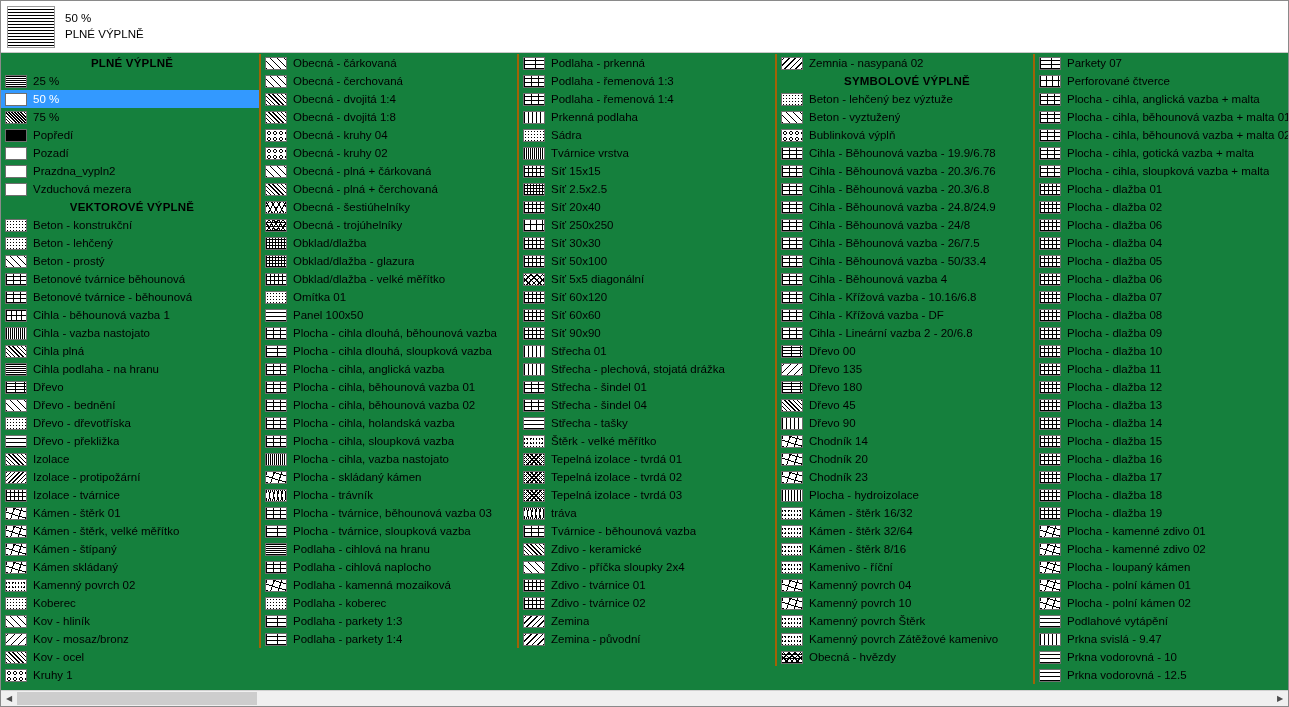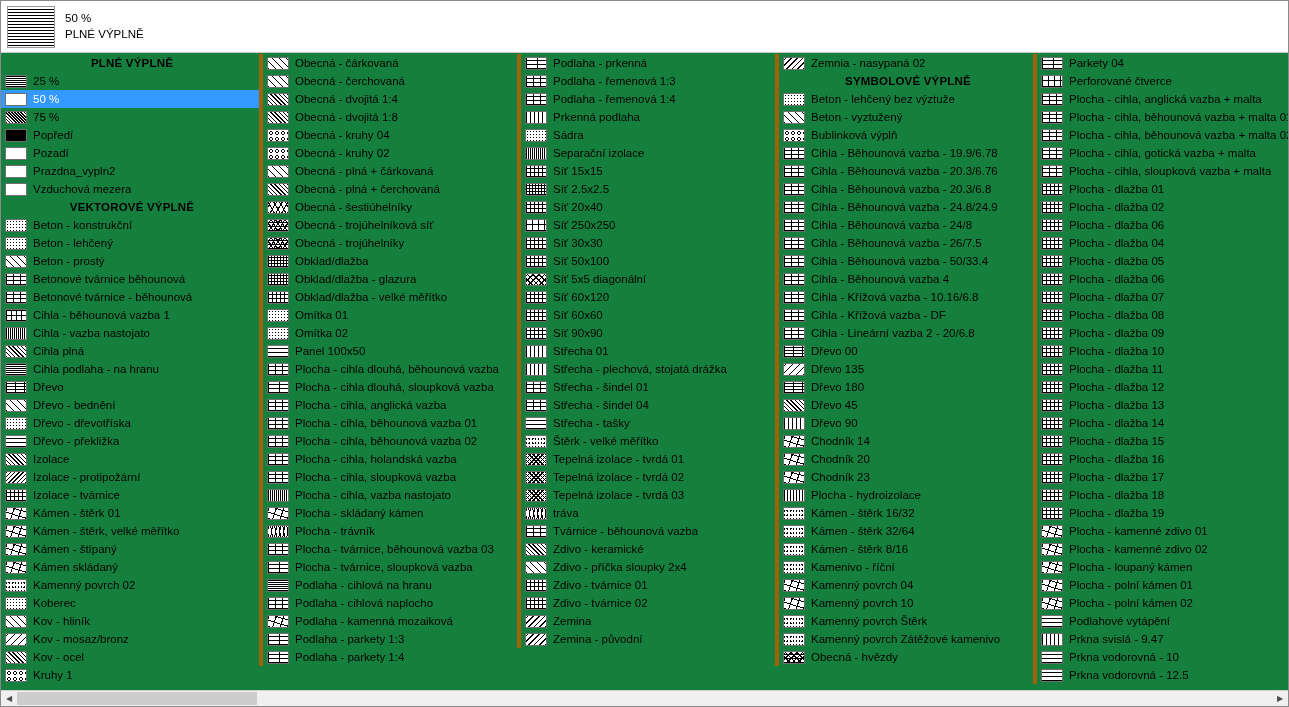--- a/index.html
+++ b/index.html
@@ -55,21 +55,21 @@
     display: flex;
     align-items: flex-start;
     overflow: hidden;
   }
   .col {
     width: 258px;
     flex: none;
     position: relative;
     box-sizing: border-box;
   }
-  .col + .col { border-left: 4px solid #a16207; }
+  .col + .col { border-left: 2px solid #a16207; }
   .row {
     display: flex;
     align-items: center;
     height: 18px;
     font-size: 11.5px;
     color: #000;
     padding-left: 4px;
     box-sizing: border-box;
     white-space: nowrap;
     overflow: hidden;
@@ -340,47 +340,39 @@
         <div class="row">
           <span class="sw p-d45f"></span>
           <span class="label">Obecná - plná + čerchovaná</span>
         </div>
         <div class="row">
           <span class="sw p-hex"></span>
           <span class="label">Obecná - šestiúhelníky</span>
         </div>
         <div class="row">
           <span class="sw p-tri"></span>
-          <span class="label">Obecná - trojúhelníková síť</span>
-        </div>
-        <div class="row">
-          <span class="sw p-tri"></span>
           <span class="label">Obecná - trojúhelníky</span>
         </div>
         <div class="row">
           <span class="sw p-gridf"></span>
           <span class="label">Obklad/dlažba</span>
         </div>
         <div class="row">
           <span class="sw p-gridf"></span>
           <span class="label">Obklad/dlažba - glazura</span>
         </div>
         <div class="row">
           <span class="sw p-grid"></span>
           <span class="label">Obklad/dlažba - velké měřítko</span>
         </div>
         <div class="row">
           <span class="sw p-dots"></span>
           <span class="label">Omítka 01</span>
         </div>
         <div class="row">
-          <span class="sw p-dots"></span>
-          <span class="label">Omítka 02</span>
-        </div>
-        <div class="row">
           <span class="sw p-hlines"></span>
           <span class="label">Panel 100x50</span>
         </div>
         <div class="row">
           <span class="sw p-brick"></span>
           <span class="label">Plocha - cihla dlouhá, běhounová vazba</span>
         </div>
         <div class="row">
           <span class="sw p-parq"></span>
           <span class="label">Plocha - cihla dlouhá, sloupková vazba</span>
@@ -431,20 +423,24 @@
         </div>
         <div class="row">
           <span class="sw p-brick"></span>
           <span class="label">Podlaha - cihlová naplocho</span>
         </div>
         <div class="row">
           <span class="sw p-stone"></span>
           <span class="label">Podlaha - kamenná mozaiková</span>
         </div>
         <div class="row">
+          <span class="sw p-dots"></span>
+          <span class="label">Podlaha - koberec</span>
+        </div>
+        <div class="row">
           <span class="sw p-parq"></span>
           <span class="label">Podlaha - parkety 1:3</span>
         </div>
         <div class="row">
           <span class="sw p-parq"></span>
           <span class="label">Podlaha - parkety 1:4</span>
         </div>
       </div>
       <div class="col">
         <div class="row">
@@ -462,21 +458,21 @@
         <div class="row">
           <span class="sw p-vlines"></span>
           <span class="label">Prkenná podlaha</span>
         </div>
         <div class="row">
           <span class="sw p-dots"></span>
           <span class="label">Sádra</span>
         </div>
         <div class="row">
           <span class="sw p-vdense"></span>
-          <span class="label">Separační izolace</span>
+          <span class="label">Tvárnice vrstva</span>
         </div>
         <div class="row">
           <span class="sw p-grid"></span>
           <span class="label">Síť 15x15</span>
         </div>
         <div class="row">
           <span class="sw p-gridf"></span>
           <span class="label">Síť 2.5x2.5</span>
         </div>
         <div class="row">
@@ -713,21 +709,21 @@
           <span class="label">Kamenný povrch Zátěžové kamenivo</span>
         </div>
         <div class="row">
           <span class="sw p-star"></span>
           <span class="label">Obecná - hvězdy</span>
         </div>
       </div>
       <div class="col">
         <div class="row">
           <span class="sw p-parq"></span>
-          <span class="label">Parkety 04</span>
+          <span class="label">Parkety 07</span>
         </div>
         <div class="row">
           <span class="sw p-sqr"></span>
           <span class="label">Perforované čtverce</span>
         </div>
         <div class="row">
           <span class="sw p-brick"></span>
           <span class="label">Plocha - cihla, anglická vazba + malta</span>
         </div>
         <div class="row">

